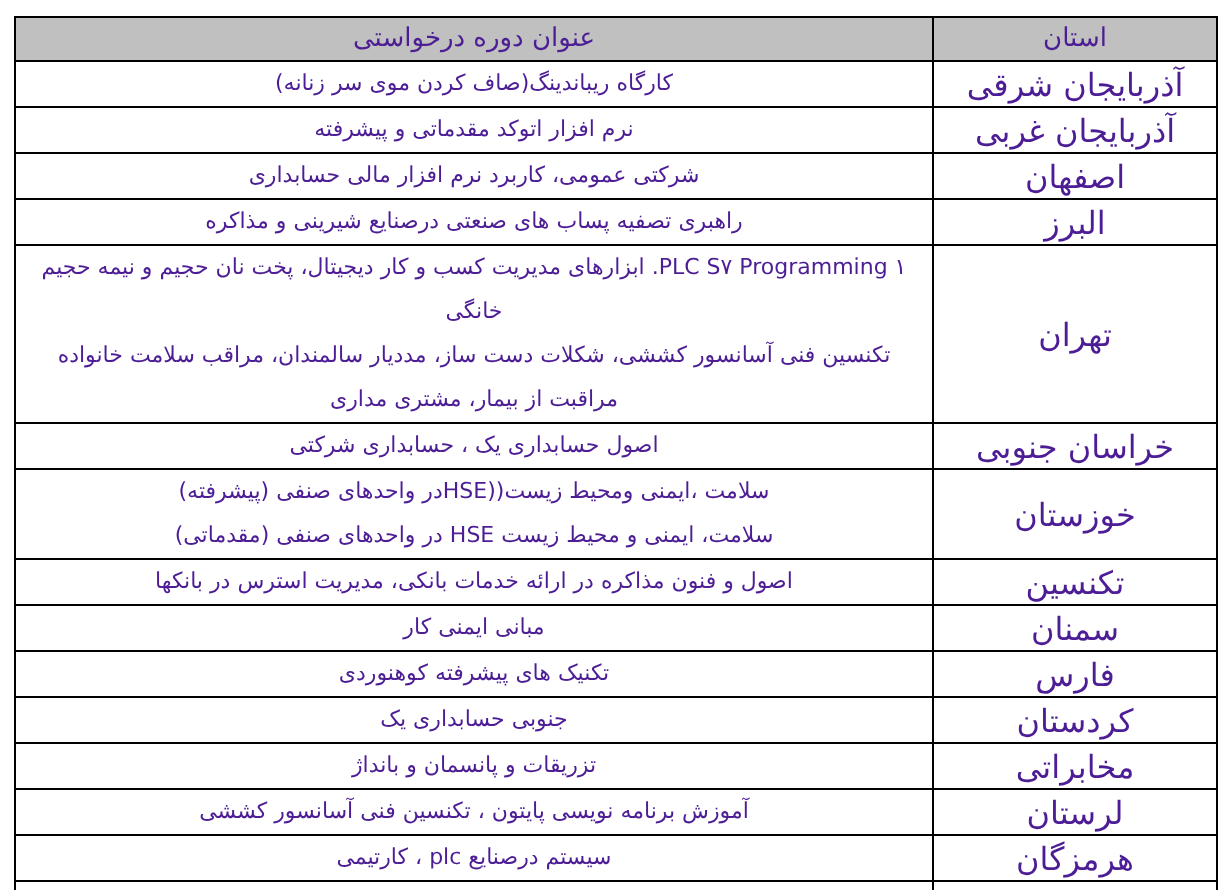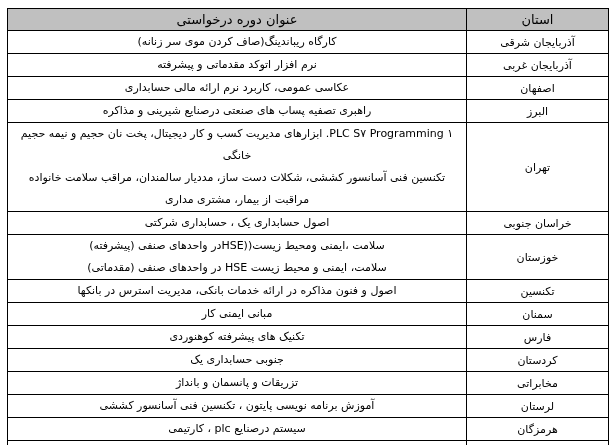--- a/index.html
+++ b/index.html
@@ -20,34 +20,34 @@
     border-collapse: collapse;
     width: 601px;
     table-layout: fixed;
     direction: rtl;
   }
   table.request-table th,
   table.request-table td {
     border: 1px solid #000000;
     text-align: center;
     vertical-align: middle;
-    color: #000000;
+    color: #4c1d95;
     overflow: hidden;
   }
   table.request-table th {
     background: #c0c0c0;
     font-weight: normal;
     font-size: 13px;
     height: 21px;
     padding: 0 4px;
   }
   col.province-col { width: 142px; }
   col.course-col  { width: 459px; }
   td.province-cell {
-    font-size: 11px;
+    font-size: 16px;
     height: 21px;
     padding: 0 4px;
   }
   td.course-cell {
     font-size: 11px;
     line-height: 22px;
     white-space: pre-line;
     padding: 0 8px;
   }
   tr.data-row { height: 22px; }
@@ -73,21 +73,21 @@
     <tr class="data-row">
           <td class="province-cell">آذربایجان شرقی</td>
           <td class="course-cell">کارگاه ریباندینگ(صاف کردن موی سر زنانه)</td>
         </tr>
         <tr class="data-row">
           <td class="province-cell">آذربایجان غربی</td>
           <td class="course-cell">نرم افزار اتوکد مقدماتی و پیشرفته</td>
         </tr>
         <tr class="data-row">
           <td class="province-cell">اصفهان</td>
-          <td class="course-cell">عکاسی عمومی، کاربرد نرم ارائه مالی حسابداری</td>
+          <td class="course-cell">شرکتی عمومی، کاربرد نرم افزار مالی حسابداری</td>
         </tr>
         <tr class="data-row">
           <td class="province-cell">البرز</td>
           <td class="course-cell">راهبری تصفیه پساب های صنعتی درصنایع شیرینی و مذاکره</td>
         </tr>
         <tr class="data-row">
           <td class="province-cell">تهران</td>
           <td class="course-cell">PLC S۷ Programming ۱. ابزارهای مدیریت کسب و کار دیجیتال، پخت نان حجیم و نیمه حجیم خانگی
 تکنسین فنی آسانسور کششی، شکلات دست ساز، مددیار سالمندان، مراقب سلامت خانواده
 مراقبت از بیمار، مشتری مداری</td>

